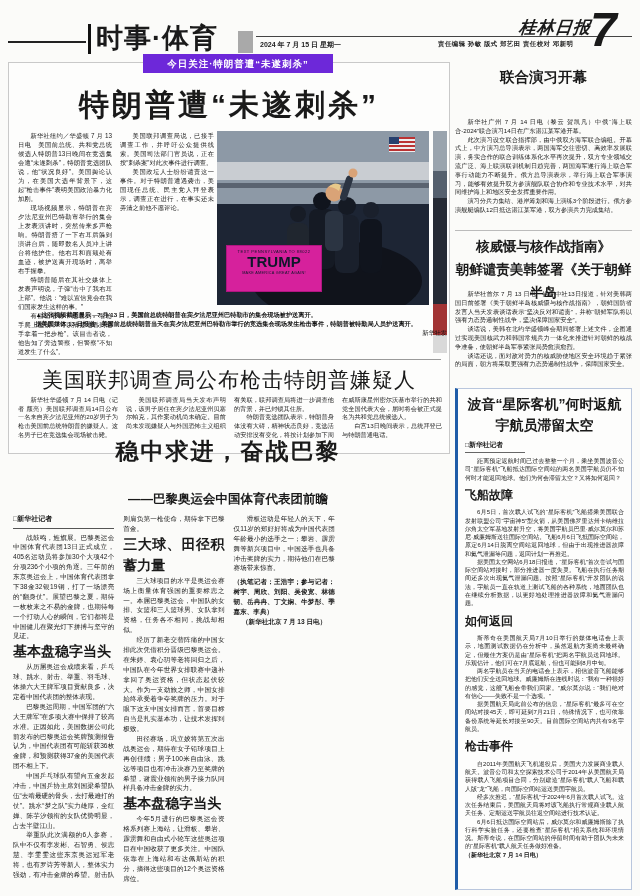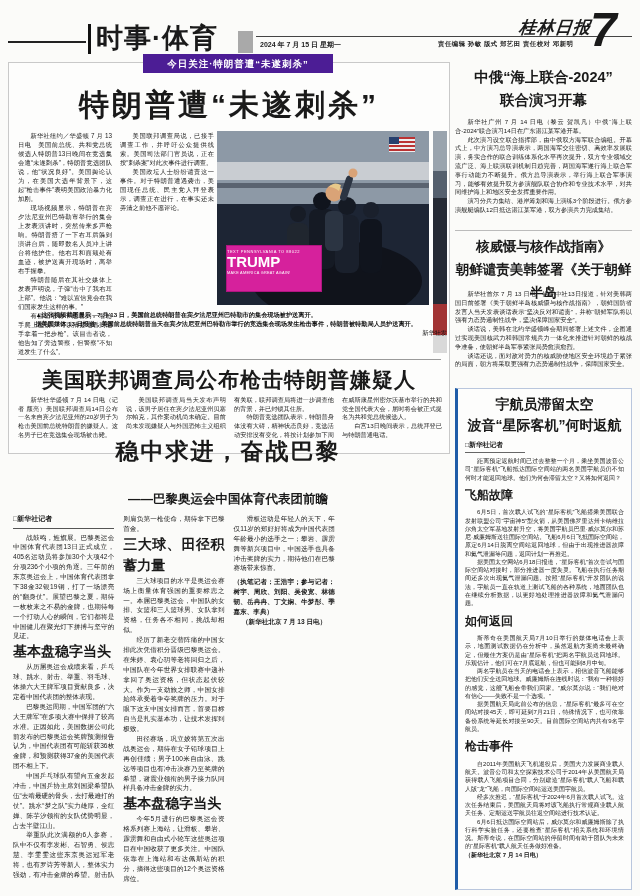--- a/index.html
+++ b/index.html
@@ -10,45 +10,45 @@
   .hdr-vbar{position:absolute;left:88px;top:24px;width:3px;height:30px;background:#111;}
   .section-title{position:absolute;left:96px;top:20px;font-size:27px;font-weight:900;letter-spacing:1px;}
   .hdr-sq{position:absolute;left:238px;top:31px;width:15px;height:22px;background:#a9a9a9;}
   .hdr-rule{position:absolute;left:256px;top:36px;width:376px;height:1px;background:#444;}
   .hdr-date{position:absolute;left:260px;top:40px;font-size:7px;color:#222;font-weight:700;}
   .paper-name{position:absolute;left:519px;top:16px;font-size:17px;font-weight:900;font-style:italic;transform:skewX(-6deg);letter-spacing:1px;}
   .page-num{position:absolute;left:590px;top:6px;font-size:48px;font-weight:900;font-style:italic;line-height:1;}
   .hdr-staff{position:absolute;left:438px;top:40px;width:150px;font-size:6.4px;color:#222;font-weight:700;letter-spacing:0.5px;}
   
   .lead-box{position:absolute;left:8px;top:62px;width:440px;height:390px;border:1px solid #c9c9c9;background:#fdfdfc;}
-  .banner{position:absolute;left:134px;top:-9px;width:190px;height:19px;background:#4c1d95;color:#fff;
+  .banner{position:absolute;left:134px;top:-9px;width:190px;height:19px;background:#6d28d9;color:#fff;
           font-size:9.5px;font-weight:700;text-align:center;line-height:19px;letter-spacing:1px;}
   .lead-headline{position:absolute;left:0;top:22px;width:100%;text-align:center;font-size:30px;font-weight:900;letter-spacing:3px;}
   .lead-body{position:absolute;left:9px;top:68px;width:196px;height:226px;column-count:2;column-gap:8px;column-fill:auto;
              font-size:6.3px;line-height:1.43;text-align:justify;overflow:hidden;}
   .lead-body p,.rc-body p,.fbi-body p,.oly-body p,.bo-body p{margin:0;text-indent:2em;text-align:justify;}
   
   .photo{position:absolute;left:208px;top:68px;width:212px;height:174px;background:#1d2534;overflow:hidden;}
   .ph-sky{position:absolute;left:0;top:0;width:100%;height:42%;background:#8d99a6;}
   .ph-stand{position:absolute;left:0;top:18%;width:100%;height:10%;background:#c9cdd2;}
   .ph-rail{position:absolute;left:0;top:30%;width:100%;height:3%;background:#5a6370;}
   .ph-flag{position:absolute;right:14px;top:6px;width:26px;height:15px;background:repeating-linear-gradient(#b33 0 2px,#eee 2px 4px);}
   .ph-flag::after{content:"";position:absolute;left:0;top:0;width:10px;height:7px;background:#27406e;}
-  .ph-sign{position:absolute;left:10px;bottom:14px;width:94px;height:42px;background:#d6219c;color:#ffffff;
+  .ph-sign{position:absolute;left:10px;bottom:14px;width:94px;height:42px;background:#d6219c;color:#0f172a;text-align:center;
            padding-top:3px;box-shadow:0 0 0 1px #b01580;}
   .ph-sign .s1{font-size:4px;letter-spacing:0.5px;}
   .ph-sign .s2{font-size:15px;font-weight:900;line-height:1.1;}
   .ph-sign .s3{font-size:3.8px;letter-spacing:0.3px;}
   .strip-photo{position:absolute;left:424px;top:68px;width:14px;height:222px;
                background:linear-gradient(#9aa4ae 0 18%,#55606e 18% 30%,#262b35 30% 78%,#a23434 78% 92%,#d9d9d9 92%);}
   .caption{position:absolute;left:14px;top:248px;width:424px;font-size:6.2px;font-weight:700;line-height:1.45;color:#111;}
   .caption p{margin:0;text-align:justify;text-indent:2em;}
   .caption .credit{float:right;text-indent:0;font-weight:400;}
   .lead-divider{position:absolute;left:8px;top:296px;width:424px;height:1px;background:#9a9a9a;}
-  .fbi-headline{position:absolute;left:0;top:303px;width:100%;text-align:center;font-size:21px;font-weight:700;letter-spacing:1px;}
+  .fbi-headline{position:absolute;left:0;top:303px;width:100%;text-align:center;font-size:21px;font-weight:400;letter-spacing:1px;}
   .fbi-body{position:absolute;left:9px;top:333px;width:424px;height:50px;column-count:4;column-gap:8px;column-fill:auto;
             font-size:6.2px;line-height:1.4;overflow:hidden;}
   
   .oly-headline{position:absolute;left:8px;top:436px;width:440px;text-align:center;font-size:23px;font-weight:900;letter-spacing:2px;}
   .oly-sub{position:absolute;left:8px;top:491px;width:440px;text-align:center;font-size:12.5px;font-weight:700;}
   .oly-body{position:absolute;left:13px;top:514px;width:432px;height:372px;column-count:4;column-gap:9px;column-fill:auto;
             font-size:6.6px;line-height:1.5;overflow:hidden;}
   .oly-body .byline{font-weight:700;font-size:7px;border-bottom:1px solid #555;padding-bottom:3px;margin-bottom:4px;}
   .colhead{text-align:center;font-weight:900;font-size:14px;margin:7px 0;text-indent:0 !important;}
   .endnote{font-weight:700;text-indent:0 !important;margin-top:4px !important;}
@@ -165,21 +165,20 @@
     <p class="colhead">基本盘稳字当头</p>
     <div>
         <p>今年5月进行的巴黎奥运会资格系列赛上海站，让滑板、攀岩、霹雳舞和自由式小轮车这些奥运项目在中国收获了更多关注。中国队依靠在上海站和布达佩斯站的积分，摘得这些项目的12个奥运资格席位。</p>
         <p>滑板运动是年轻人的天下，年仅11岁的郑好好将成为中国代表团年龄最小的选手之一；攀岩、霹雳舞等新兴项目中，中国选手也具备冲击奖牌的实力，期待他们在巴黎赛场带来惊喜。</p>
       </div>
     <p class="endnote">（执笔记者：王浩宇；参与记者：树宇、周欣、刘阳、吴俊宽、林德韧、岳冉冉、丁文娴、牛梦彤、季嘉东、李典）</p>
     <p class="endnote2">（新华社北京 7 月 13 日电）</p>
   </div>
 
   <div class="rc-head cr-h">
-    <div>中俄“海上联合-2024”</div>
     <div>联合演习开幕</div>
   </div>
   <div class="rc-body cr-b">
       <p>新华社广州 7 月 14 日电（黎云 贺凯凡）中俄“海上联合-2024”联合演习14日在广东湛江某军港开幕。</p>
       <p>此次演习设立联合指挥部，由中俄双方海军联合编组。开幕式上，中方演习总导演表示，两国海军交往密切、高效率发展联演，务实合作的联合训练体系化水平再次提升，双方专业领域交流广泛、海上联演联训机制日趋完善，两国海军遂行海上联合军事行动能力不断提升。俄方总导演表示，举行海上联合军事演习，能够有效提升双方参演舰队联合协作和专业技术水平，对共同维护海上和地区安全发挥重要作用。</p>
       <p>演习分兵力集结、港岸筹划和海上演练3个阶段进行。俄方参演舰艇编队12日抵达湛江某军港，双方参演兵力完成集结。</p>
     </div>
 
   <div class="rcol-sep1"></div>
 
@@ -188,22 +187,22 @@
     <div>朝鲜谴责美韩签署《关于朝鲜半岛</div>
   </div>
   <div class="rc-body dprk-b">
       <p>新华社首尔 7 月 13 日电　据朝中社13日报道，针对美韩两国日前签署《关于朝鲜半岛核威慑与核作战指南》，朝鲜国防省发言人当天发表谈话表示“坚决反对和谴责”，并称“朝鲜军队将以强有力态势遏制性战争，坚决保障国家安全”。</p>
       <p>谈话说，美韩在北约华盛顿峰会期间签署上述文件，企图通过实现美国核武力和韩国常规兵力一体化来推进针对朝鲜的核战争准备，使朝鲜半岛军事紧张局势愈演愈烈。</p>
       <p>谈话还说，面对敌对势力的核威胁使地区安全环境趋于紧张的局面，朝方将采取更强有力态势遏制性战争，保障国家安全。</p>
     </div>
 
   <div class="bo-box">
     <div class="bo-h">
+      <div>波音“星际客机”何时返航</div>
       <div>宇航员滞留太空</div>
-      <div>波音“星际客机”何时返航</div>
     </div>
     <div class="bo-byline">□新华社记者</div>
     <div class="bo-body">
       <p>距离预定返航时间已过去整整一个月，乘坐美国波音公司“星际客机”飞船抵达国际空间站的两名美国宇航员仍不知何时才能返回地球。他们为何会滞留太空？又将如何返回？</p>
       <p class="colhead">飞船故障</p>
       <div>
           <p>6月5日，首次载人试飞的“星际客机”飞船搭乘美国联合发射联盟公司“宇宙神5”型火箭，从美国佛罗里达州卡纳维拉尔角太空军基地发射升空，将美国宇航员巴里·威尔莫尔和苏尼·威廉姆斯送往国际空间站。飞船6月6日飞抵国际空间站，原定6月14日脱离空间站返回地球，但由于出现推进器故障和氦气泄漏等问题，返回计划一再推迟。</p>
           <p>据美国太空网站6月18日报道，“星际客机”首次尝试与国际空间站对接时，部分推进器一度失灵。飞船在执行任务期间还多次出现氦气泄漏问题。按照“星际客机”开发团队的说法，宇航员一直在轨道上测试飞船的各种系统，地面团队也在继续分析数据，以更好地处理推进器故障和氦气泄漏问题。</p>
         </div>
       <p class="colhead">如何返回</p>

